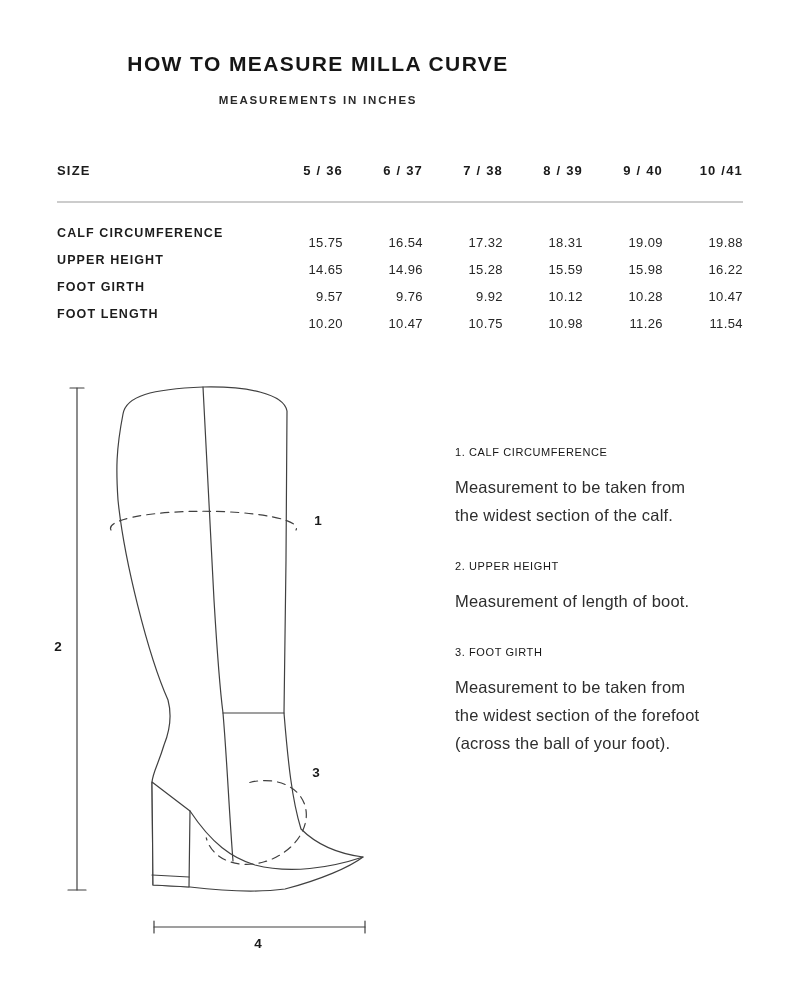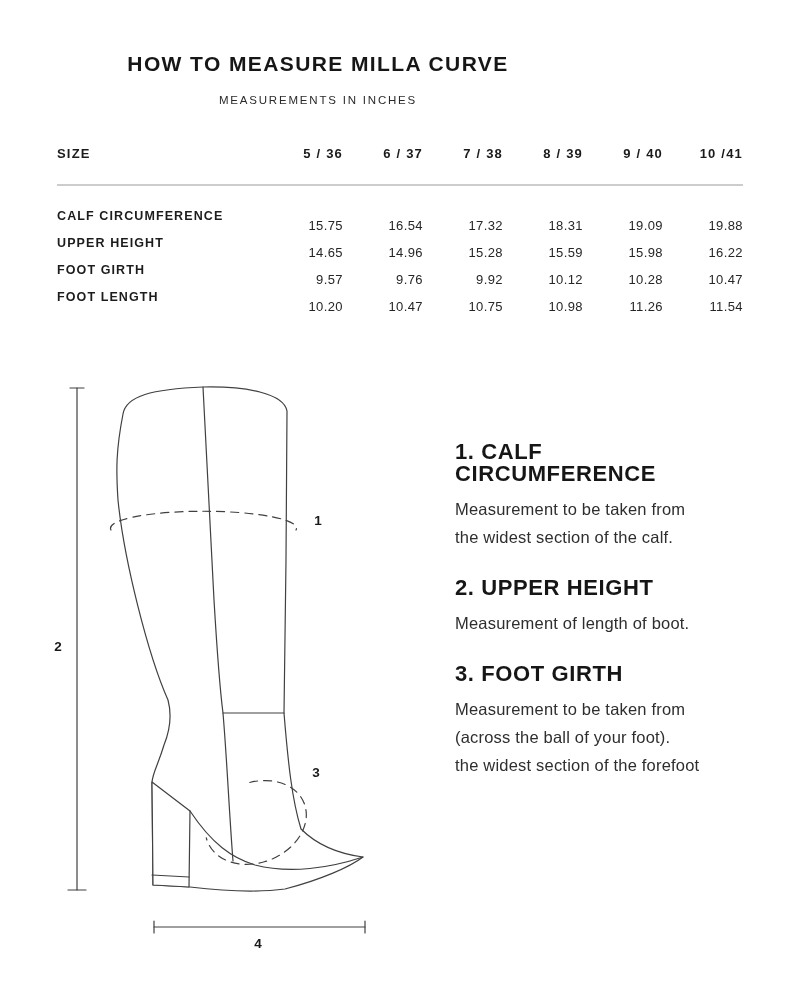--- a/index.html
+++ b/index.html
@@ -3,43 +3,43 @@
 <meta charset="utf-8">
 <style>
   * { margin:0; padding:0; box-sizing:border-box; }
   html,body { background:#ffffff; }
   body { font-family:"Liberation Sans", sans-serif; color:#1a1a1a; }
   .page { position:relative; width:800px; height:1000px; background:#fff; overflow:hidden; }
 
   
   .hdr { position:absolute; top:52px; left:0; width:636px; text-align:center; }
   .title { font-size:21px; font-weight:bold; letter-spacing:1.4px; color:#161616; }
-  .subtitle { margin-top:18px; font-size:11.5px; font-weight:normal; letter-spacing:1.8px; color:#2a2a2a; }
+  .subtitle { margin-top:18px; font-size:11.5px; font-weight:bold; letter-spacing:1.8px; color:#2a2a2a; }
 
   
-  .size-table { position:absolute; left:57px; top:142px; width:686px; }
+  .size-table { position:absolute; left:57px; top:159px; width:686px; }
   .t-row { display:grid; grid-template-columns:206px repeat(6,1fr); align-items:center; }
   .t-head { height:42px; align-items:start; padding-top:4px; }
   .t-head .cell { font-weight:bold; font-size:13px; letter-spacing:1.2px; }
   .divider { border-top:2px solid #cccccc; width:100%; }
   .t-body { margin-top:12px; }
   .t-body .t-row { height:27px; }
   .row-label { font-weight:bold; font-size:12.5px; letter-spacing:1.1px; color:#1c1c1c; text-align:left; }
   .cell.num, .t-head .cell.col { text-align:right; }
   .cell.num { font-size:13px; letter-spacing:0.4px; color:#262626;margin-top:20px; }
 
   
   .boot-wrap { position:absolute; left:40px; top:373px; width:380px; height:585px; }
   .boot-svg { width:100%; height:100%; display:block; }
   .boot-svg text { font-family:"Liberation Sans", sans-serif; }
 
   
   .instructions { position:absolute; left:455px; top:441px; width:290px; }
   .inst-sec + .inst-sec { margin-top:26px; }
-  .inst-head { font-size:22px; font-weight:bold; letter-spacing:0.6px; line-height:22px; margin-bottom:10px; color:#161616; }
+  .inst-head { font-size:11px; font-weight:normal; letter-spacing:0.6px; line-height:22px; margin-bottom:10px; color:#161616; }
   .inst-line { font-size:16.5px; line-height:28px; letter-spacing:0.2px; color:#2e2e2e; white-space:nowrap; }
 </style>
 </head>
 <body>
 
 <div class="page">
 
   <div class="hdr">
     <div class="title">HOW TO MEASURE MILLA CURVE</div>
     <div class="subtitle">MEASUREMENTS IN INCHES</div>
@@ -143,18 +143,18 @@
       <div class="inst-line">Measurement to be taken from</div>
       <div class="inst-line">the widest section of the calf.</div>
     </div>
     <div class="inst-sec">
       <div class="inst-head">2. UPPER HEIGHT</div>
       <div class="inst-line">Measurement of length of boot.</div>
     </div>
     <div class="inst-sec">
       <div class="inst-head">3. FOOT GIRTH</div>
       <div class="inst-line">Measurement to be taken from</div>
+      <div class="inst-line">the widest section of the forefoot</div>
       <div class="inst-line">(across the ball of your foot).</div>
-      <div class="inst-line">the widest section of the forefoot</div>
     </div>
   </div>
 
 </div>
 
 </body></html>

